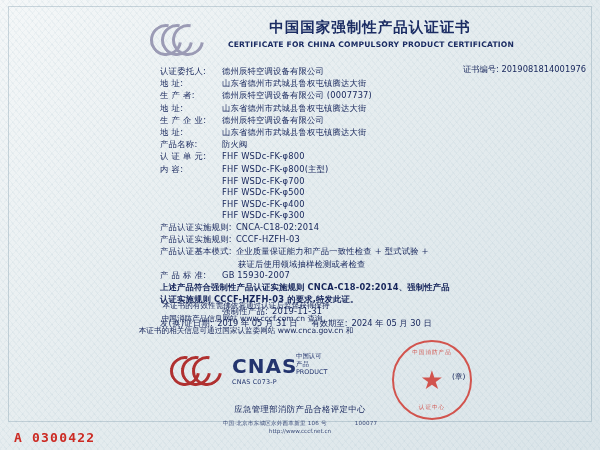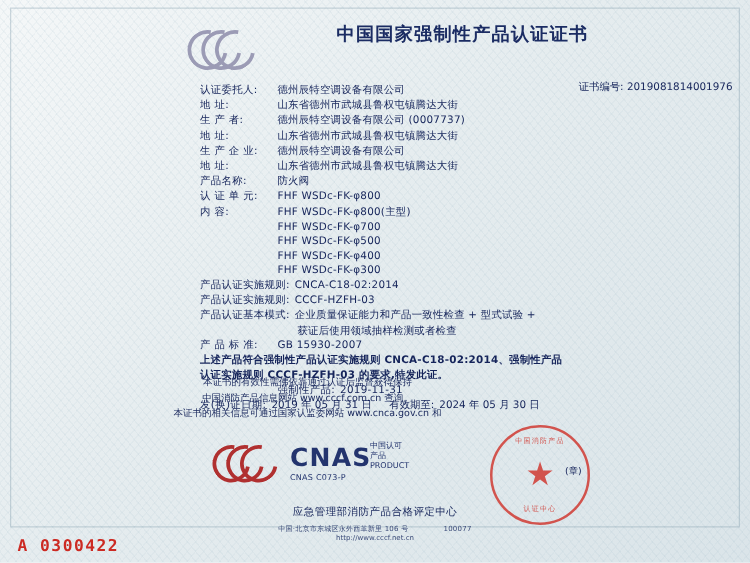--- a/index.html
+++ b/index.html
@@ -255,20 +255,21 @@
 <div class="page">
   <div class="border-frame"></div>
 
   <div class="header">
     <div class="ccc-logo-top">
       <div class="ring r1"></div>
       <div class="ring r2"></div>
       <div class="ring r3"></div>
     </div>
     <div class="title-main">中国国家强制性产品认证证书</div>
+    <div class="title-sub">CERTIFICATE FOR CHINA COMPULSORY PRODUCT CERTIFICATION</div>
   </div>
 
   <div class="cert-no">
     <span>证书编号:</span>
     <span>2019081814001976</span>
   </div>
 
   <div class="body-block">
 
     <div class="row">

